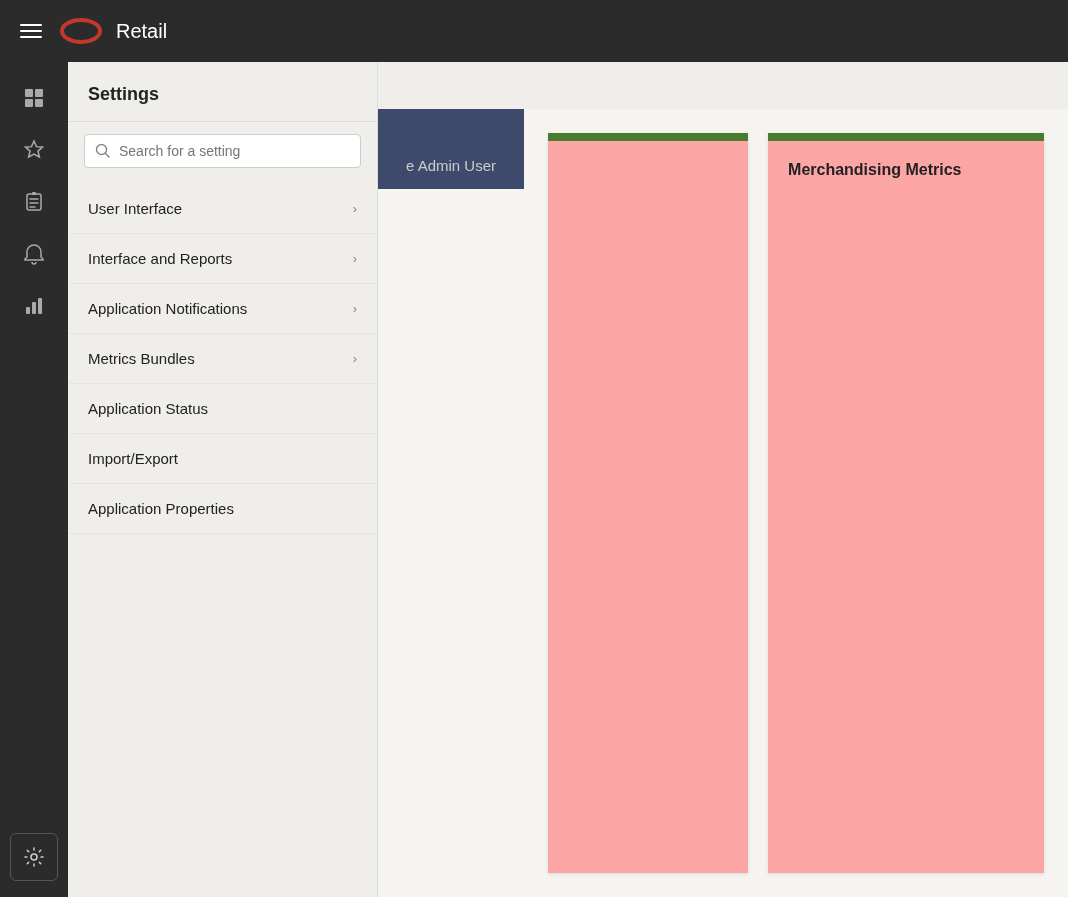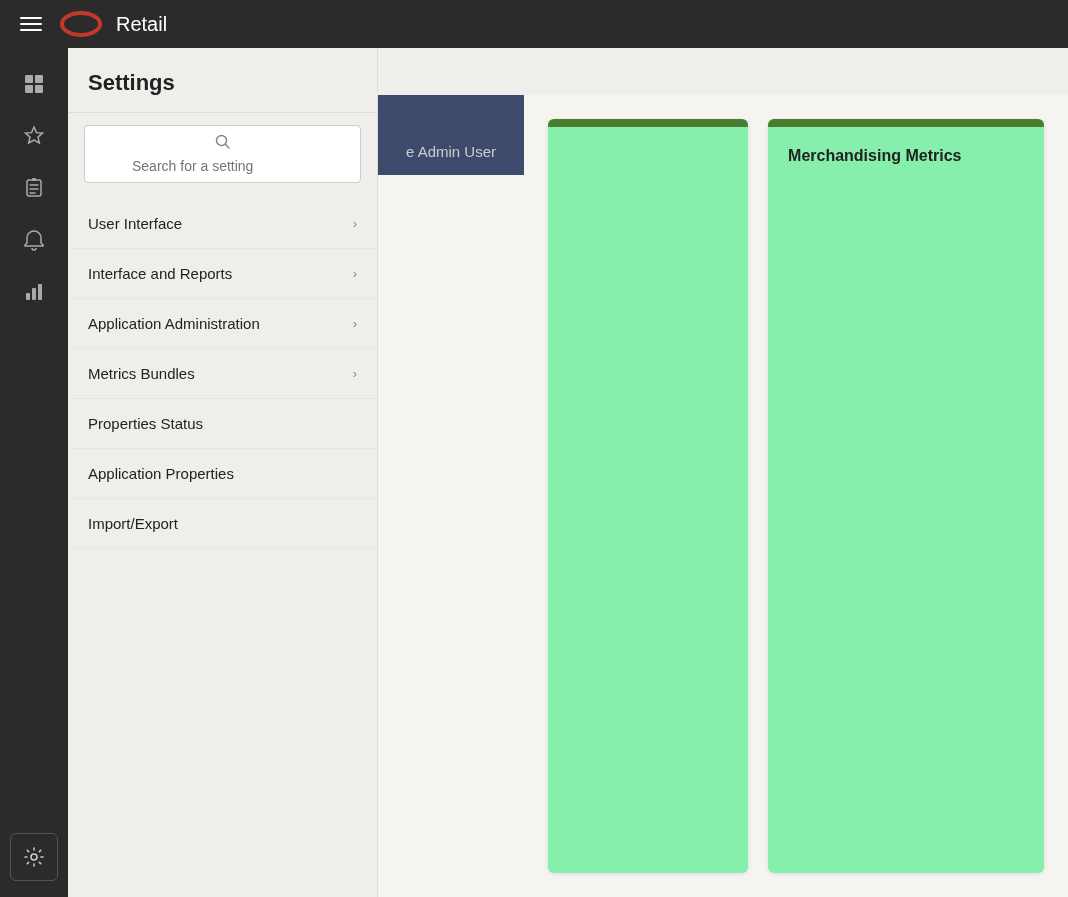--- a/index.html
+++ b/index.html
@@ -1,21 +1,21 @@
 <!DOCTYPE html>
 <html><head>
   <meta charset="utf-8">
   <style>
     * { box-sizing: border-box; margin: 0; padding: 0; }
     body { font-family: 'Segoe UI', Arial, sans-serif; background: #f0eeeb; height: 897px; overflow: hidden; display: flex; flex-direction: column; }
 
     
     .topbar {
       background: #2b2b2b;
-      height: 48px;
+      height: 62px;
       display: flex;
       align-items: center;
       padding: 0 16px;
       gap: 14px;
       flex-shrink: 0;
       z-index: 100;
     }
     .topbar-hamburger {
       color: #fff;
       font-size: 20px;
@@ -97,39 +97,38 @@
       width: 310px;
       background: #f0eeeb;
       border-right: 1px solid #ddd;
       display: flex;
       flex-direction: column;
       flex-shrink: 0;
       overflow-y: auto;
     }
     .settings-header {
       padding: 22px 20px 16px;
-      font-size: 22px;
+      font-size: 18px;
       font-weight: 600;
       color: #222;
       border-bottom: 1px solid #e0ddd8;
       background: #f0eeeb;
     }
     .settings-search {
       padding: 12px 16px;
       background: #f0eeeb;
     }
     .settings-search-inner {
       display: flex;
       align-items: center;
       background: #fff;
       border: 1px solid #ccc;
       border-radius: 4px;
       padding: 8px 10px;
       gap: 8px;
-      flex-direction: column;
     }
     .settings-search-inner input {
       border: none;
       outline: none;
       background: transparent;
       font-size: 14px;
       color: #555;
       flex: 1;
     }
 
@@ -190,22 +189,22 @@
 
     .content-body {
       flex: 1;
       display: flex;
       padding: 24px;
       gap: 20px;
       overflow-y: auto;
     }
 
     .card {
-      background: #86efac;
-      border-radius: 6px;
+      background: #fca5a5;
+      border-radius: 0;
       box-shadow: 0 1px 4px rgba(0,0,0,0.1);
       overflow: hidden;
     }
     .card-bar {
       height: 8px;
       background: #4a7c2f;
     }
     .card-content {
       padding: 20px;
     }
@@ -302,35 +301,35 @@
     <ul class="settings-menu" id="settings-menu-list">
     <li class="settings-menu-item">
           <span>User Interface</span>
           <span class="chevron">›</span>
         </li>
         <li class="settings-menu-item">
           <span>Interface and Reports</span>
           <span class="chevron">›</span>
         </li>
         <li class="settings-menu-item">
-          <span>Application Administration</span>
+          <span>Application Notifications</span>
           <span class="chevron">›</span>
         </li>
         <li class="settings-menu-item">
           <span>Metrics Bundles</span>
           <span class="chevron">›</span>
         </li>
         <li class="settings-menu-item">
-          <span>Properties Status</span>
+          <span>Application Status</span>
+        </li>
+        <li class="settings-menu-item">
+          <span>Import/Export</span>
         </li>
         <li class="settings-menu-item">
           <span>Application Properties</span>
-        </li>
-        <li class="settings-menu-item">
-          <span>Import/Export</span>
         </li>
       </ul>
   </div>
 
   <div class="content-area">
     <div class="content-header">
       <div class="content-tabs">
         <div class="content-tab" id="tab-user">
           <span>e Admin User</span>
         </div>

